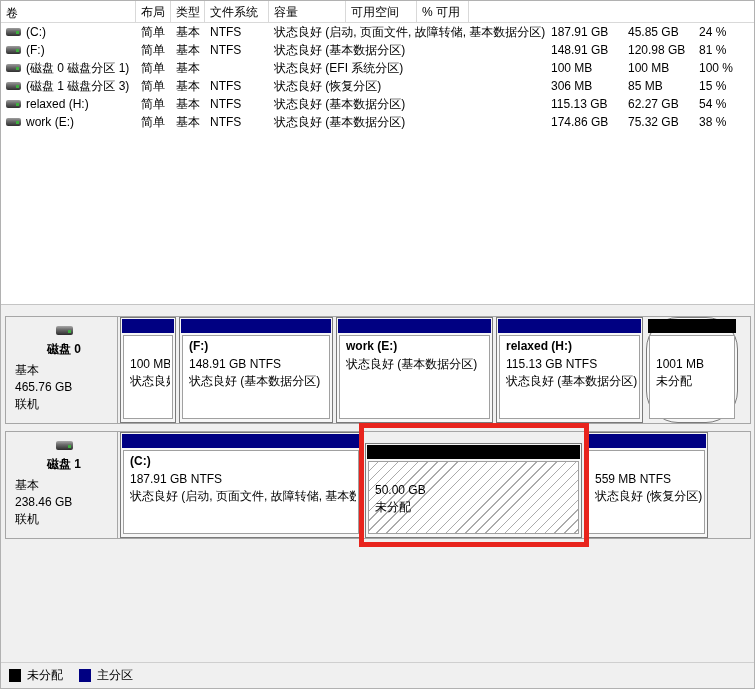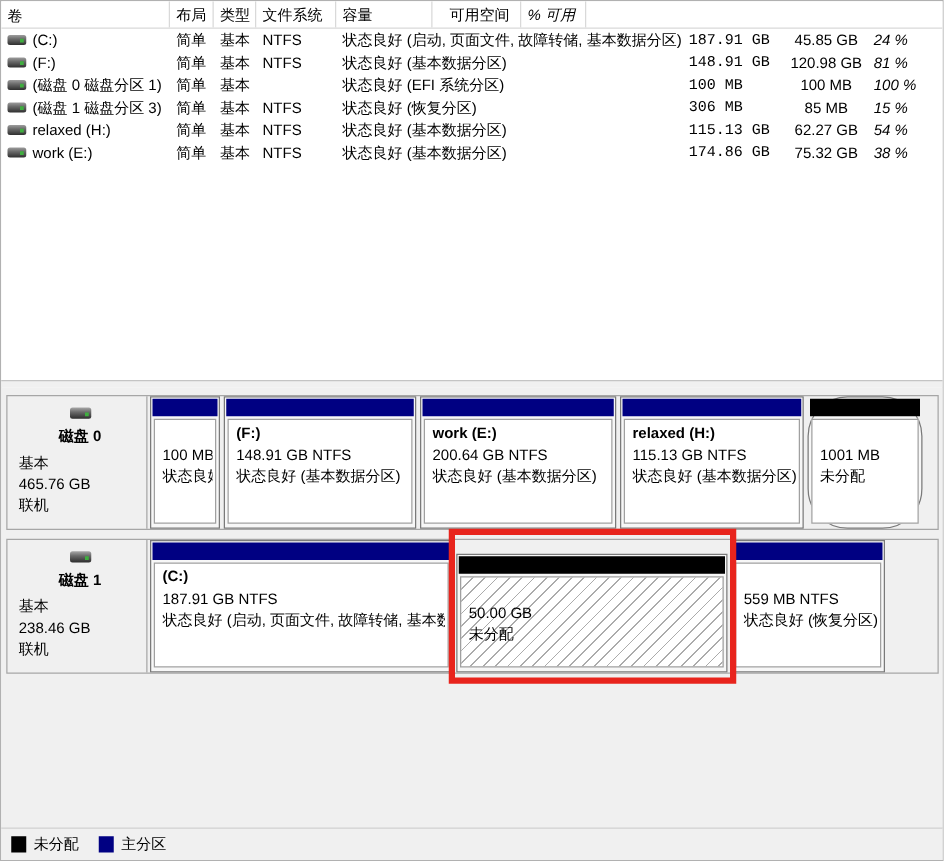--- a/index.html
+++ b/index.html
@@ -17,23 +17,23 @@
     padding:3px 0 0 5px; border-right:1px solid #d9d9d9;
     white-space:nowrap; overflow:hidden; font-weight:normal;
   }
   .lv-row { display:flex; height:18px; align-items:center; }
   .lv-row .col { padding-left:5px; white-space:nowrap; overflow:hidden; }
   .c-vol  { width:135px; display:flex; align-items:center; gap:5px; }
   .c-lay  { width:35px; }
   .c-typ  { width:34px; }
   .c-fs   { width:64px; }
   .c-stat { width:277px; }
-  .c-cap  { width:77px;font-family:Liberation Mono, monospace; }
-  .c-free { width:71px;text-align:center; }
-  .c-pct  { width:52px;font-style:italic; }
+  .c-cap  { width:77px; }
+  .c-free { width:71px; }
+  .c-pct  { width:52px; }
   .c-fill { flex:1; border-right:none !important; }
 
   .vol-icon {
     display:inline-block; width:15px; height:8px; flex:0 0 15px;
     background:linear-gradient(#9d9d9d 0%, #6b6b6b 40%, #2f2f2f 100%);
     border-radius:2px; position:relative;
   }
   .vol-icon::after {
     content:""; position:absolute; right:2px; bottom:2px;
     width:3px; height:3px; background:#3fae3f;
@@ -220,21 +220,20 @@
           <div class="pbody">
             <div class="pname">(F:)</div>
             <div class="pline">148.91 GB NTFS</div>
             <div class="pline">状态良好 (基本数据分区)</div>
           </div>
         </div>
         <div class="pcell" style="width:157px;flex:0 0 157px;">
           <div class="pbar primary"></div>
           <div class="pbody">
             <div class="pname">work  (E:)</div>
-            <div class="pline">200.64 GB NTFS</div>
             <div class="pline">状态良好 (基本数据分区)</div>
           </div>
         </div>
         <div class="pcell" style="width:147px;flex:0 0 147px;">
           <div class="pbar primary"></div>
           <div class="pbody">
             <div class="pname">relaxed  (H:)</div>
             <div class="pline">115.13 GB NTFS</div>
             <div class="pline">状态良好 (基本数据分区)</div>
           </div>

